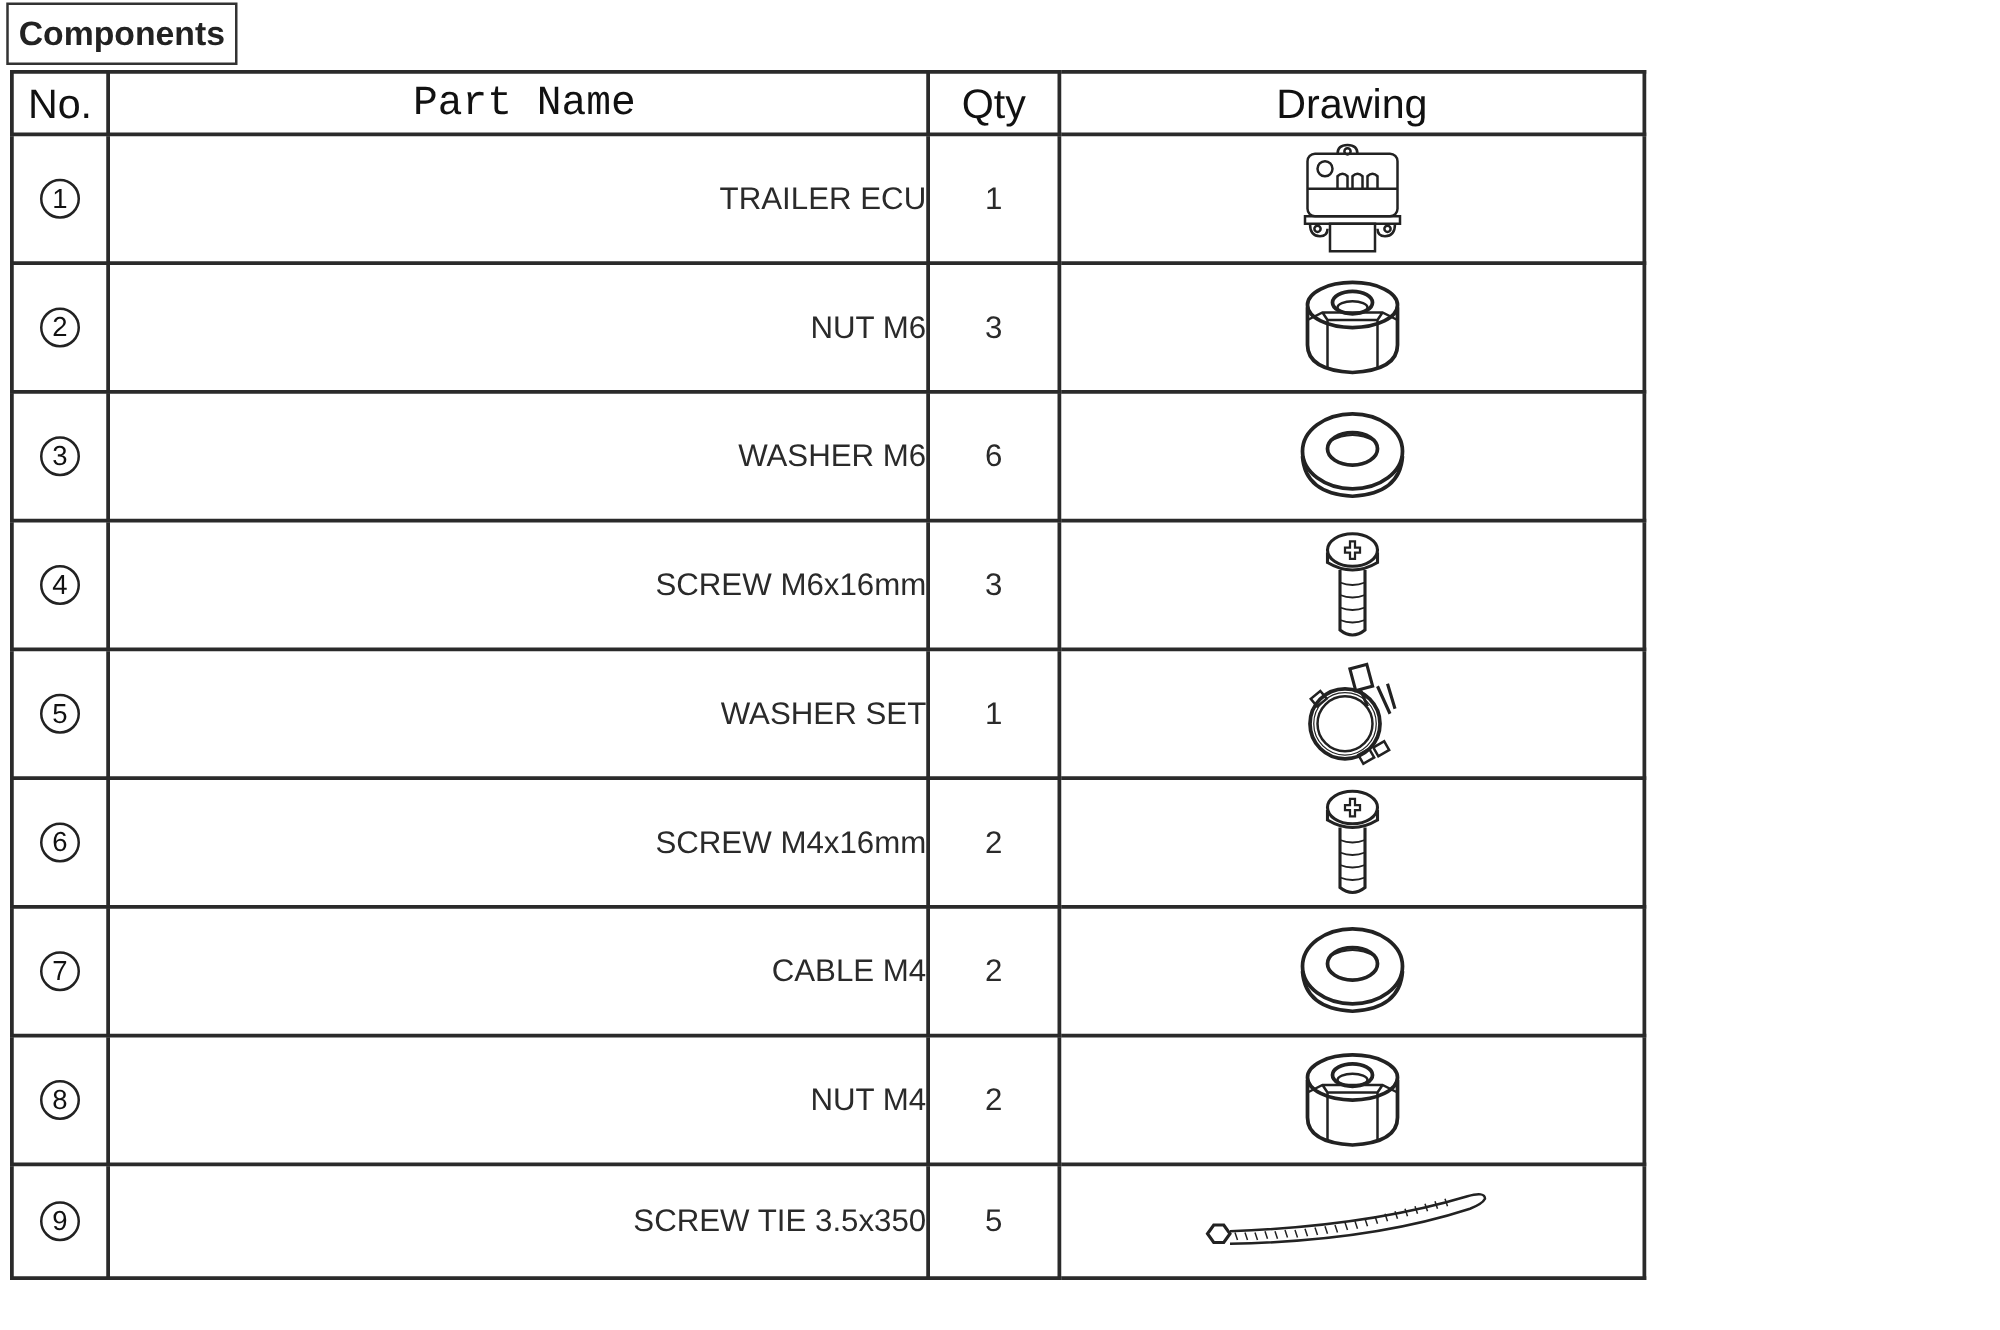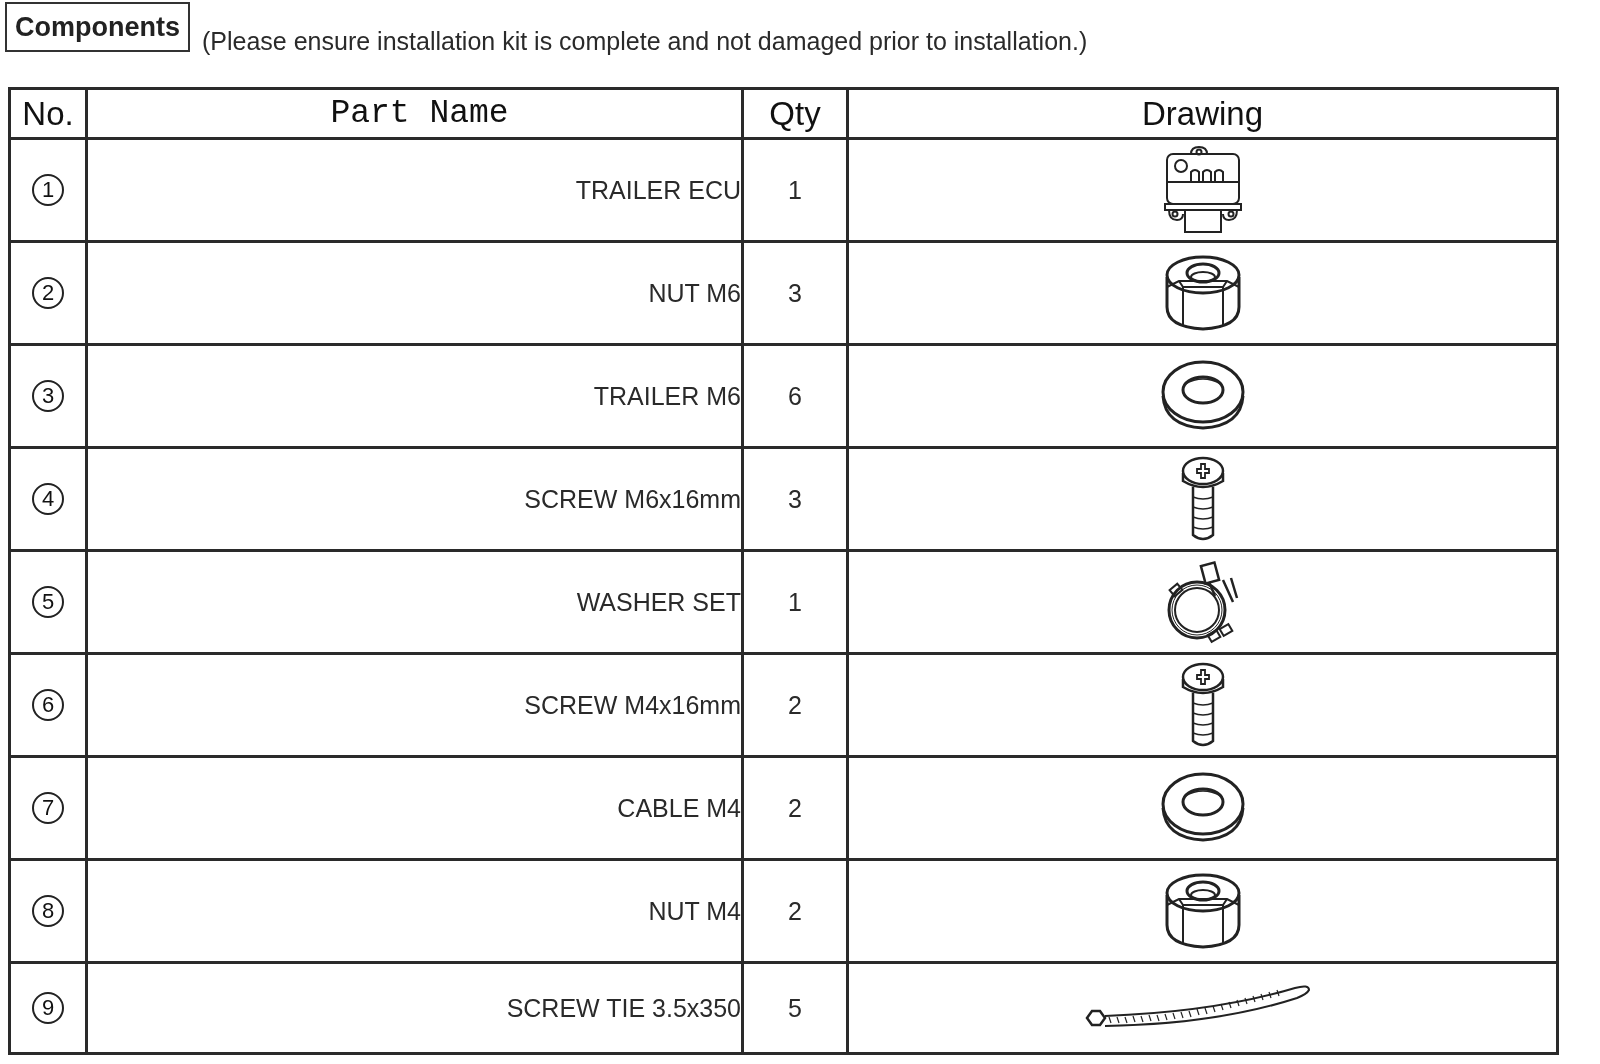--- a/index.html
+++ b/index.html
@@ -2,40 +2,39 @@
 <html><head>
 <meta charset="utf-8">
 <style>
   html, body { margin: 0; padding: 0; background: #ffffff; }
   body { width: 1600px; height: 1064px; position: relative; overflow: hidden;
          font-family: "Liberation Sans", sans-serif; color: #222; }
   .title-row { position: absolute; left: 5px; top: 4px; height: 48px; display: flex; align-items: flex-end; }
   .title-box { border: 2px solid #333; padding: 4px 8px; font-size: 27px; font-weight: bold; color: #222;
                height: 38px; line-height: 38px; box-sizing: content-box; }
   .subtitle { margin-left: 12px; font-size: 25px; color: #2a2a2a; position: relative; top: 4px; }
-  table.parts { position: absolute; left: 8px; top: 87px; width: 1551px; border-collapse: collapse; padding-left: 16px; }
+  table.parts { position: absolute; left: 8px; top: 56px; width: 1309px; border-collapse: collapse; padding-left: 16px; }
   table.parts th, table.parts td { border: 3px solid #2a2a2a; padding: 0; }
   table.parts th { height: 47px; font-weight: normal; font-size: 33px; color: #111; text-align: center; }
   table.parts td { height: 100px; font-size: 25px; color: #2a2a2a; }
   .c-no { width: 74px; text-align: center; }
   .c-name { width: 643px; padding-left: 10px !important; text-align: right; }
   .c-qty { width: 102px; text-align: center; }
   .c-draw { text-align: center; }
   .circ { display: inline-block; width: 28px; height: 28px; border: 2px solid #222; border-radius: 50%;
           line-height: 28px; font-size: 22px; text-align: center; color: #111; }
   .th-name { text-align: center; font-family: Liberation Mono, monospace; }
   .drawing svg { display: block; margin: 0 auto; }
   tr.last td { height: 88px; }
 </style>
 </head>
 <body>
 
 <div class="title-row">
   <div class="title-box">Components</div>
-  <div class="subtitle">(Please ensure installation kit is complete and not damaged prior to installation.)</div>
 </div>
 
 <table class="parts">
   <thead>
     <tr>
       <th class="c-no">No.</th>
       <th class="c-name th-name">Part Name</th>
       <th class="c-qty">Qty</th>
       <th class="c-draw">Drawing</th>
     </tr>
@@ -73,21 +72,21 @@
           <ellipse cx="40" cy="20" rx="16" ry="9" stroke-width="3"></ellipse>
           <ellipse cx="40" cy="24" rx="12" ry="5"></ellipse>
           <path d="M4 24 v30 q0 20 36 22 q36 -2 36 -22 v-30" stroke-width="3"></path>
           <path d="M4 34 l12 -6 h48 l12 6 M20 34 v38 M60 34 v38 M16 28 l4 6 h40 l4 -6"></path>
         </svg>
       </td>
     </tr>
 
     <tr>
       <td class="c-no"><span class="circ">3</span></td>
-      <td class="c-name">TRAILER M6</td>
+      <td class="c-name">WASHER M6</td>
       <td class="c-qty">6</td>
       <td class="c-draw drawing">
         <svg width="88" height="76" viewBox="0 0 88 76" fill="none" stroke="#222" stroke-width="3">
           <ellipse cx="44" cy="34" rx="40" ry="30"></ellipse>
           <path d="M4 38 q2 30 40 32 q38 -2 40 -32"></path>
           <ellipse cx="44" cy="32" rx="20" ry="13"></ellipse>
           <path d="M26 26 q18 -10 36 0" stroke-width="1.5"></path>
         </svg>
       </td>
     </tr>

